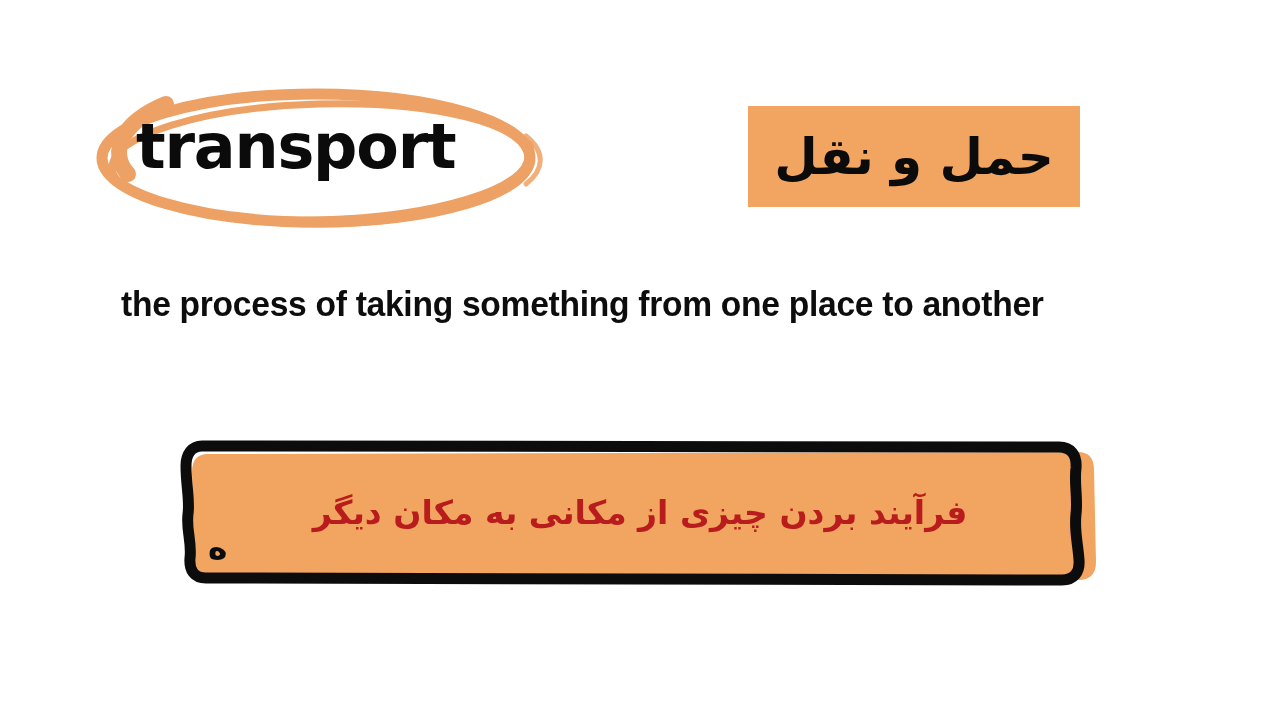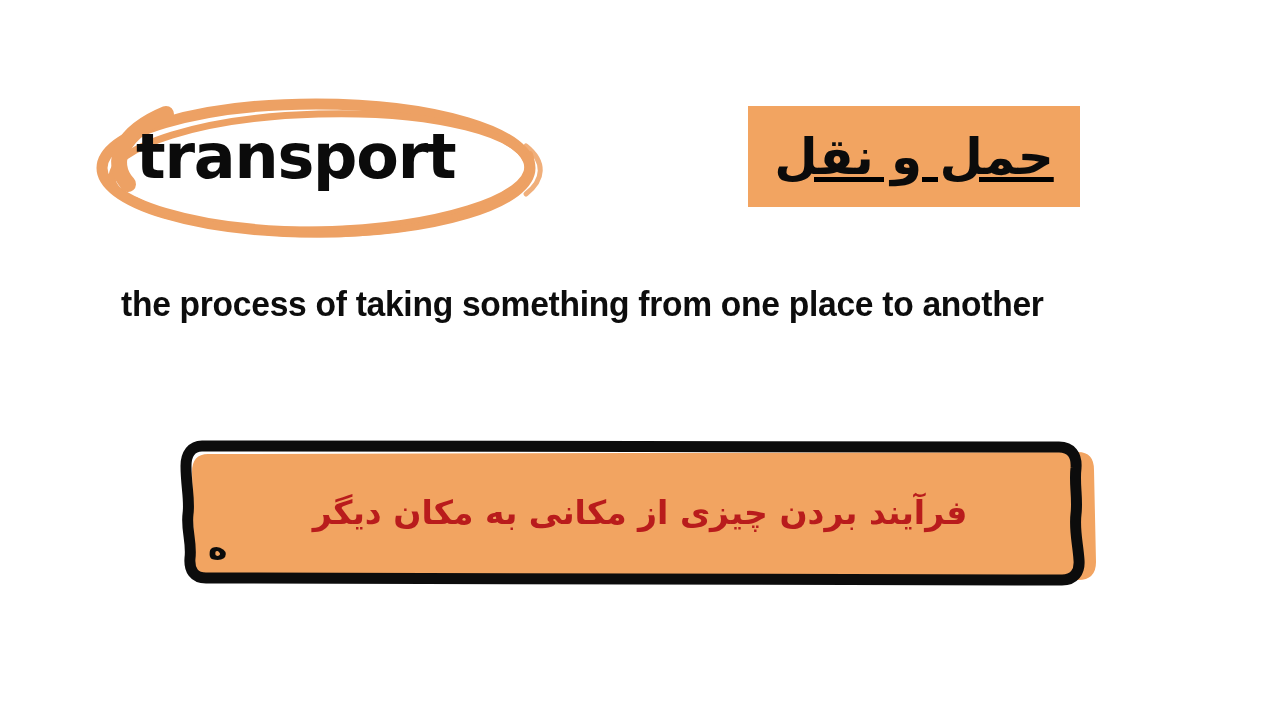--- a/index.html
+++ b/index.html
@@ -20,21 +20,21 @@
     position: relative;
     width: 1280px;
     height: 720px;
     background: #ffffff;
   }
 
   
   .headword-block {
     position: absolute;
     left: 88px;
-    top: 88px;
+    top: 78px;
     width: 480px;
     height: 170px;
     text-decoration: underline;
   }
   .headword-scribble {
     position: absolute;
     left: 0;
     top: 0;
     width: 480px;
     height: 170px;
@@ -59,21 +59,20 @@
     position: absolute;
     left: 748px;
     top: 106px;
     width: 332px;
     height: 101px;
     background: #f2a461;
     display: flex;
     align-items: center;
     justify-content: center;
     direction: rtl;
-    text-decoration: underline;
   }
   .translation-chip-text {
     font-family: "DejaVu Sans", sans-serif;
     font-size: 50px;
     font-weight: 700;
     color: #0b0b0b;
     line-height: 1;
     direction: rtl;
     unicode-bidi: isolate;
     white-space: nowrap;

